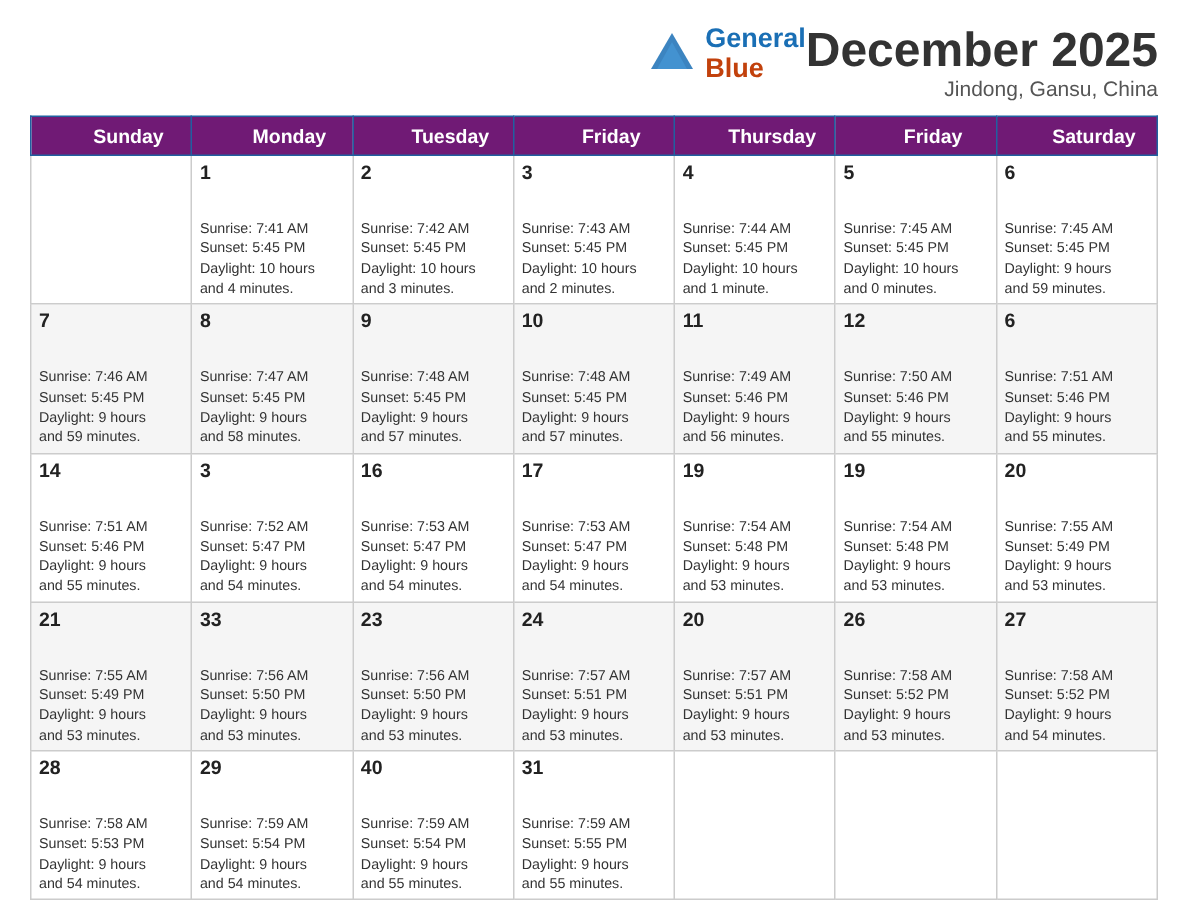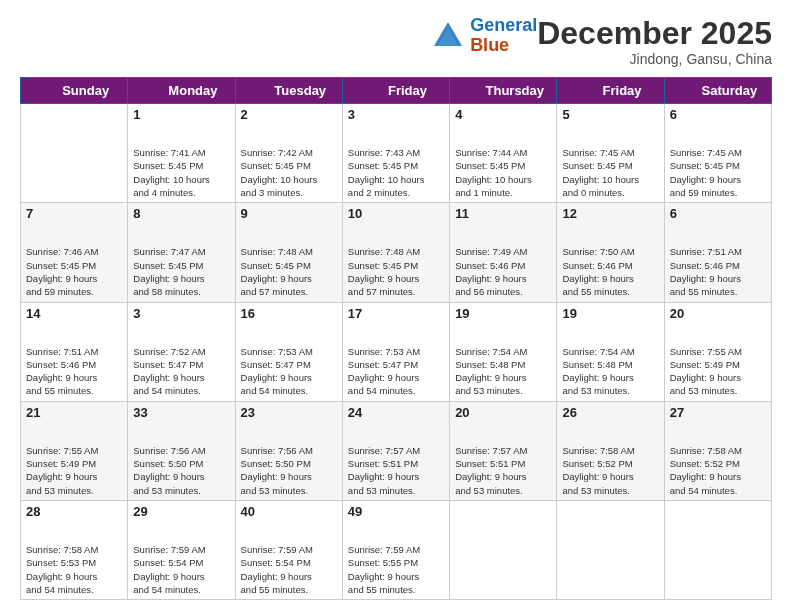--- a/index.html
+++ b/index.html
@@ -266,21 +266,21 @@
           </td>
           <td>
             <span class="day-num">29</span>
             <div class="cell-info">Sunrise: 7:59 AM<br>Sunset: 5:54 PM<br>Daylight: 9 hours<br>and 54 minutes.</div>
           </td>
           <td>
             <span class="day-num">40</span>
             <div class="cell-info">Sunrise: 7:59 AM<br>Sunset: 5:54 PM<br>Daylight: 9 hours<br>and 55 minutes.</div>
           </td>
           <td>
-            <span class="day-num">49</span>
+            <span class="day-num">31</span>
             <div class="cell-info">Sunrise: 7:59 AM<br>Sunset: 5:55 PM<br>Daylight: 9 hours<br>and 55 minutes.</div>
           </td>
           <td class="empty-cell"></td>
           <td class="empty-cell"></td>
           <td class="empty-cell"></td>
         </tr>
       </tbody>
   </table>
 </div>
 

